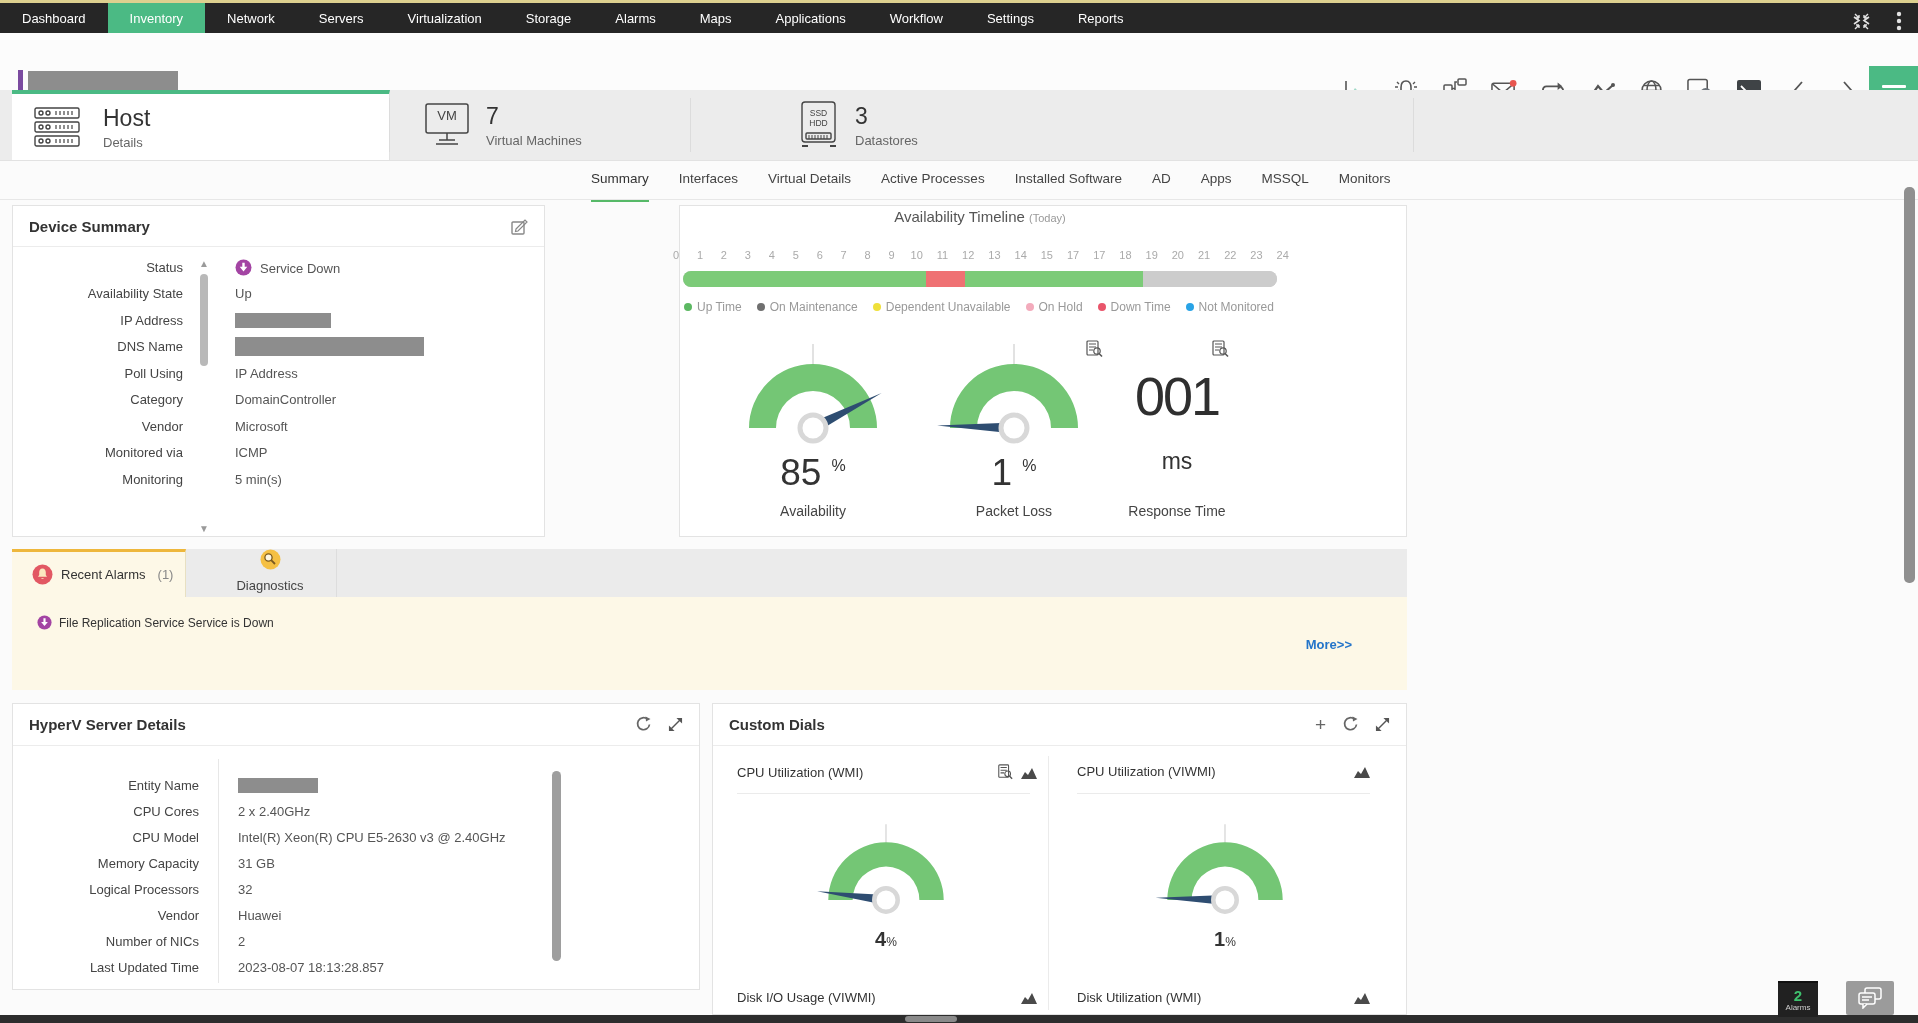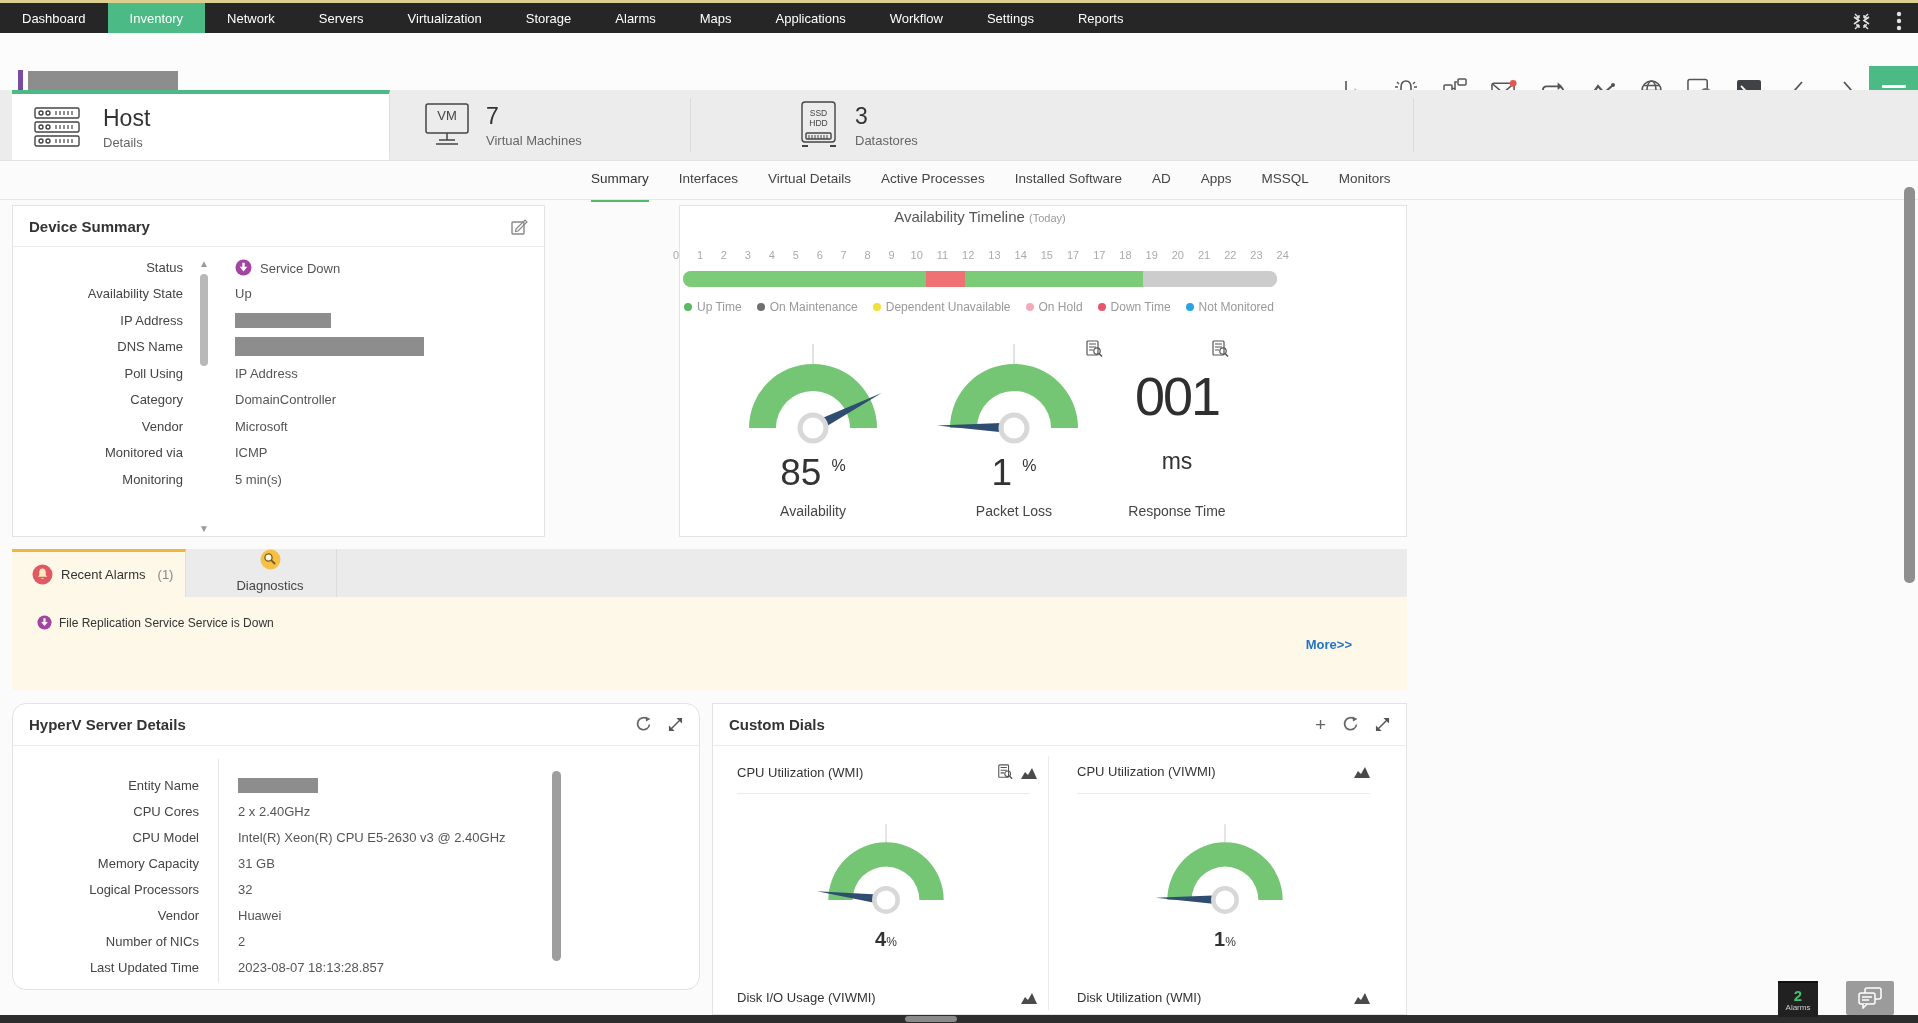--- a/index.html
+++ b/index.html
@@ -512,21 +512,21 @@
         <svg width="15" height="15" viewBox="0 0 17 17">
             <circle cx="8.5" cy="8.5" r="8" fill="#a344a3"></circle>
             <path d="M7.3 3.8 h2.4 v4 h2.6 L8.5 12.6 L4.7 7.8 h2.6 Z" fill="#fff"></path>
           </svg>
       </span>
       <span>File Replication Service Service is Down</span>
     </div>
     <div class="more-link">More&gt;&gt;</div>
   </div>
 
-  <section class="panel" style="left:12px;top:703px;width:688px;height:287px;border-radius:14px;">
+  <section class="panel" style="left:12px;top:703px;width:688px;height:287px;">
     <div class="panel-head" style="height:41px;">
       <span class="panel-title">HyperV Server Details</span>
       <span class="head-icons">
         <span>
           <svg width="17" height="17" viewBox="0 0 17 17" fill="none" stroke="#666" stroke-width="1.7">
             <path d="M12.5 3.2 A6 6 0 1 0 14.5 8.5"></path>
               <polygon points="10.5,0.5 15.5,3 11,5.5" fill="#666" stroke="none"></polygon>
           </svg>
         </span>
         <span>

